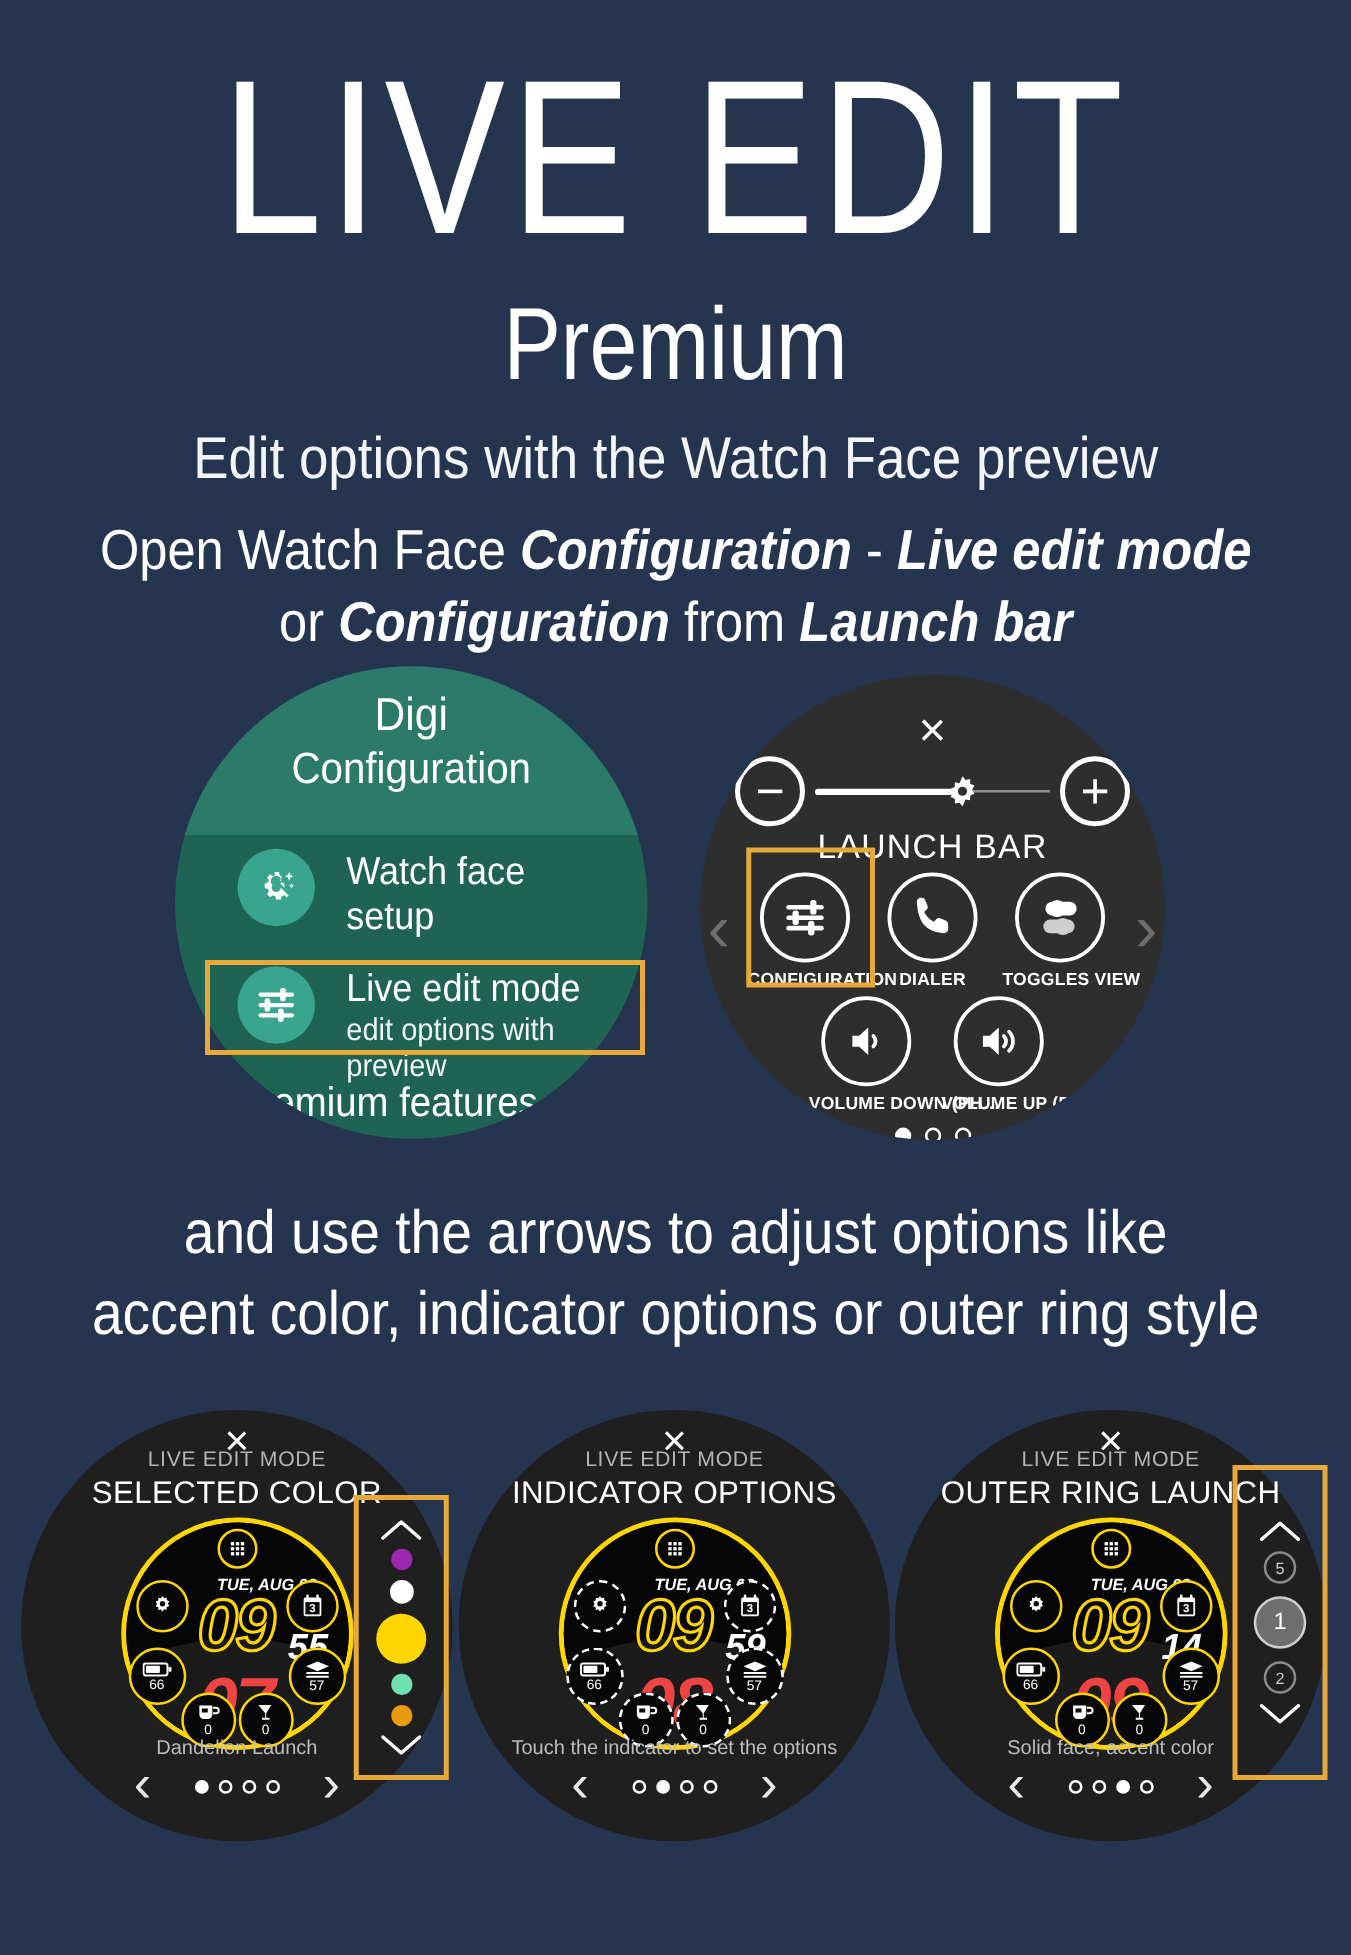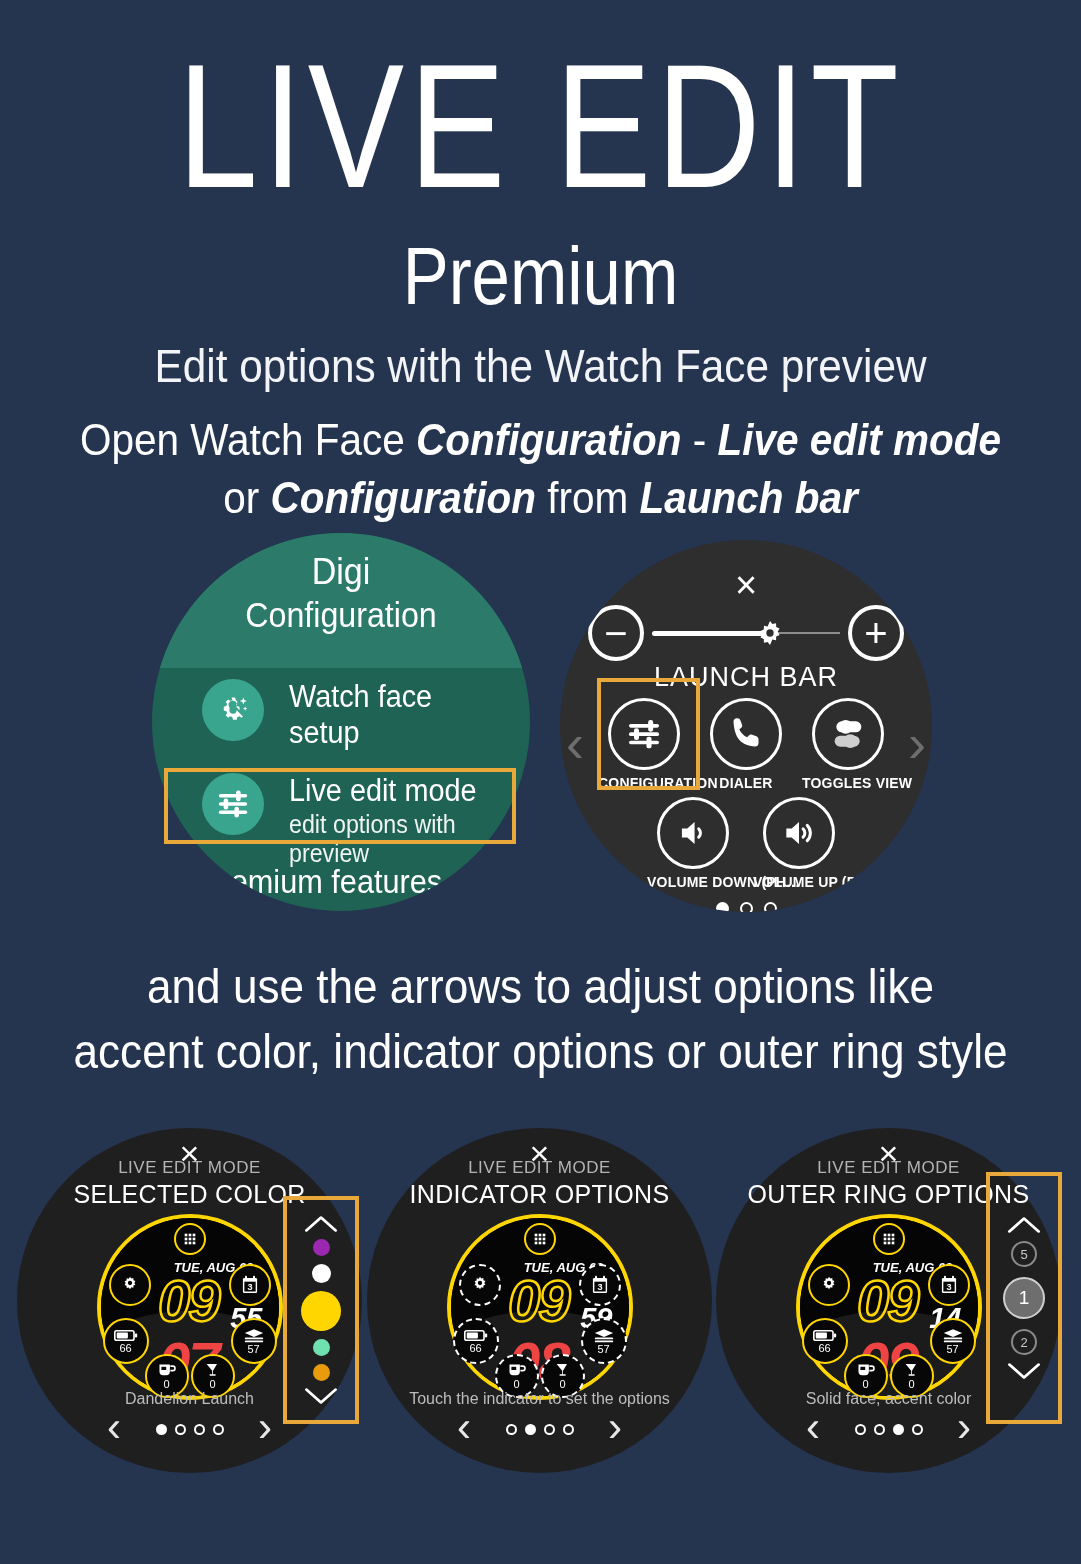--- a/index.html
+++ b/index.html
@@ -59,21 +59,21 @@
     font-weight:300;
     transform:scaleX(0.9);
     color:#ffffff;
     white-space:nowrap;
   }
   #mid1{ top:955px; }
   #mid2{ top:1020px; }
 
   
   .green-watch{
-    position:absolute; left:152px; top:533px;
+    position:absolute; left:140px; top:533px;
     width:378px; height:378px;
     border-radius:50%;
     overflow:hidden;
     background:#1f6355;
   }
   .green-top{
     position:absolute; left:0; top:0; width:100%; height:135px;
     background:#2b7a6a;
   }
   .green-title{
@@ -586,21 +586,21 @@
     <div class="bw-dots">
       <div class="bw-dot"></div>
       <div class="bw-dot on"></div>
       <div class="bw-dot"></div>
       <div class="bw-dot"></div>
     </div>
   </div>
 <div class="bw" id="bw3">
     <div class="bw-x">×</div>
     <div class="bw-mode">LIVE EDIT MODE</div>
-    <div class="bw-head">OUTER RING OPTIONS</div>
+    <div class="bw-head">OUTER RING LAUNCH</div>
 
   <div class="dial">
     <div class="inner">
       <div class="shade"></div>
     </div>
     <div class="grid-btn">
       <svg width="16" height="16" viewBox="0 0 24 24" fill="#ffffff">
         <rect x="4" y="4" width="4" height="4"></rect>
           <rect x="10" y="4" width="4" height="4"></rect>
           <rect x="16" y="4" width="4" height="4"></rect>

